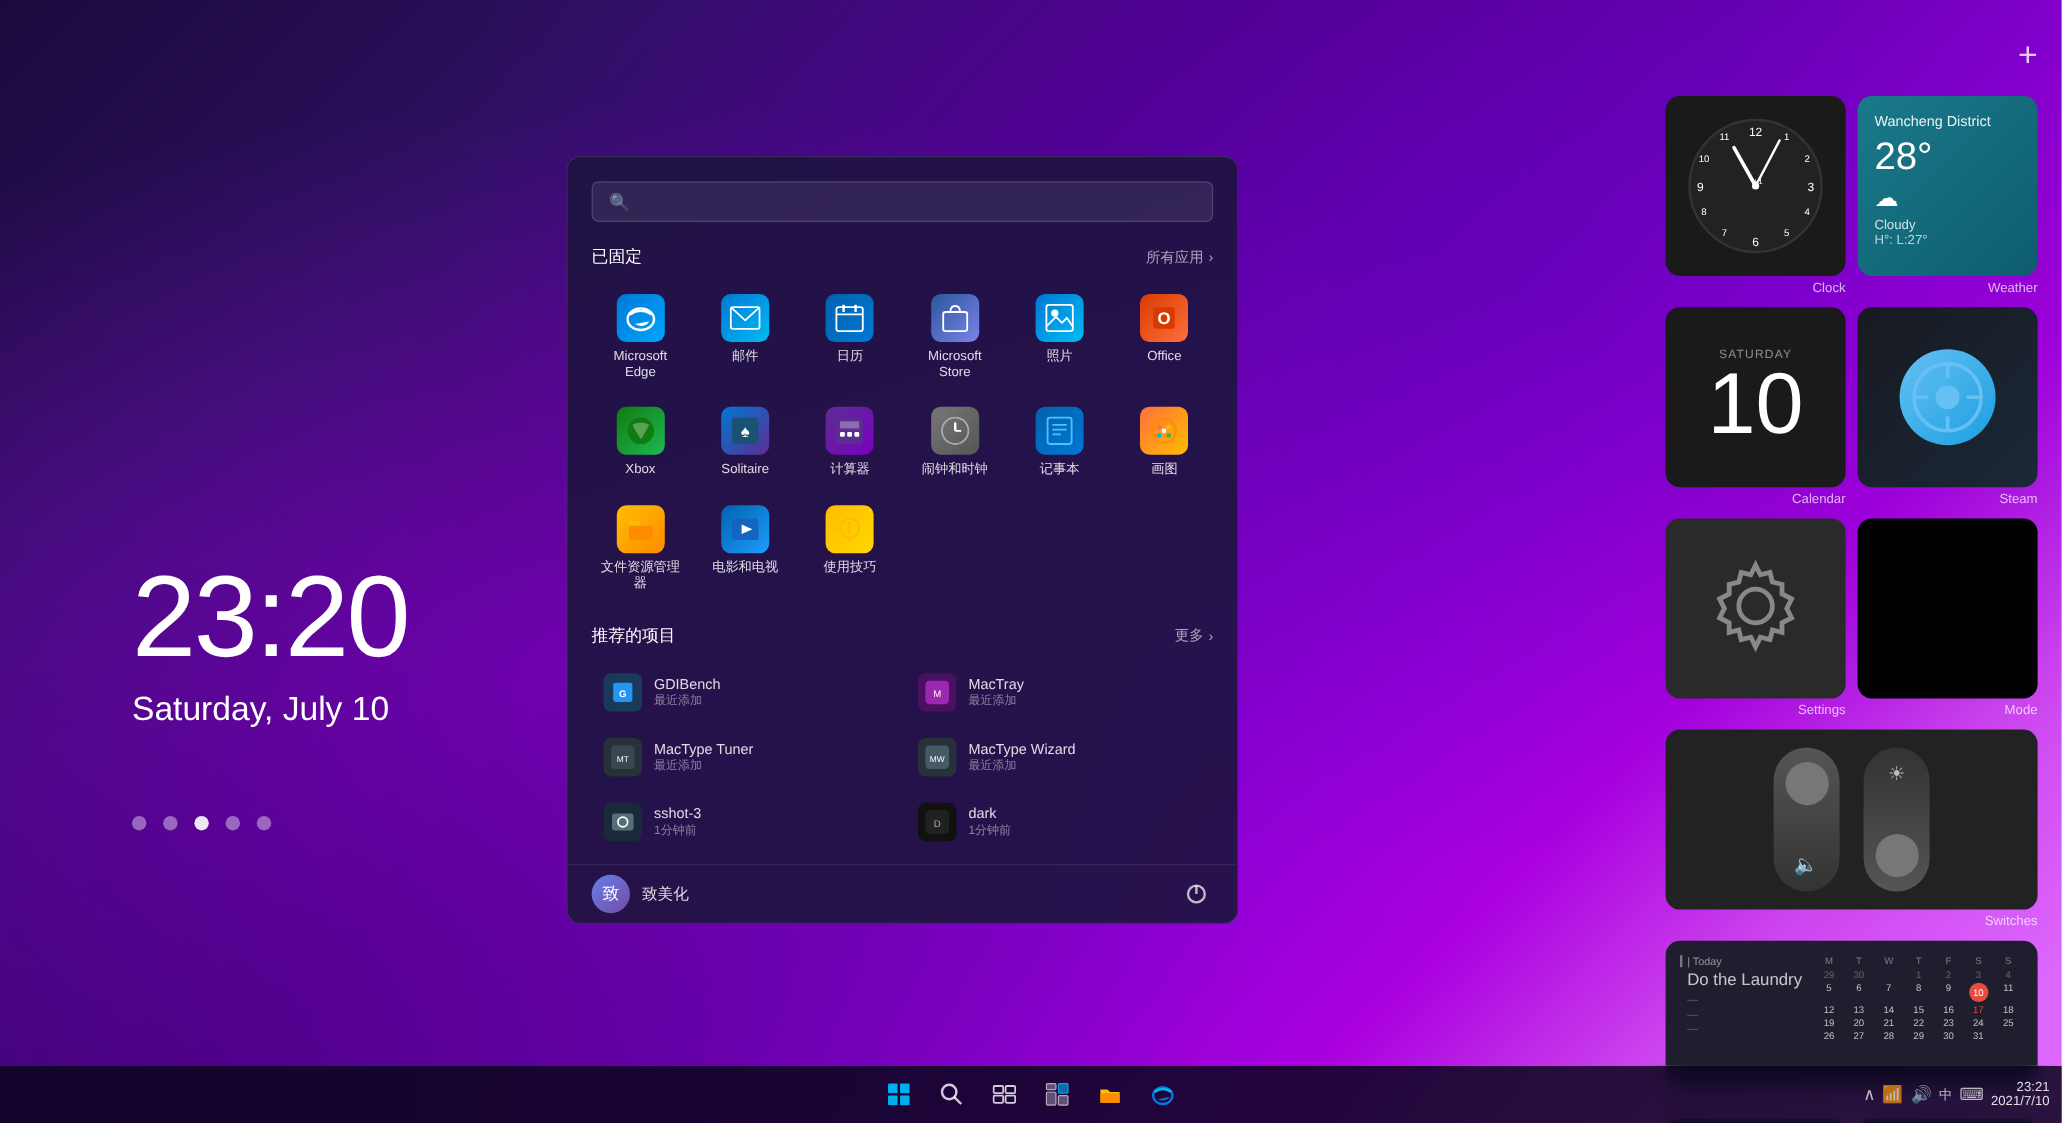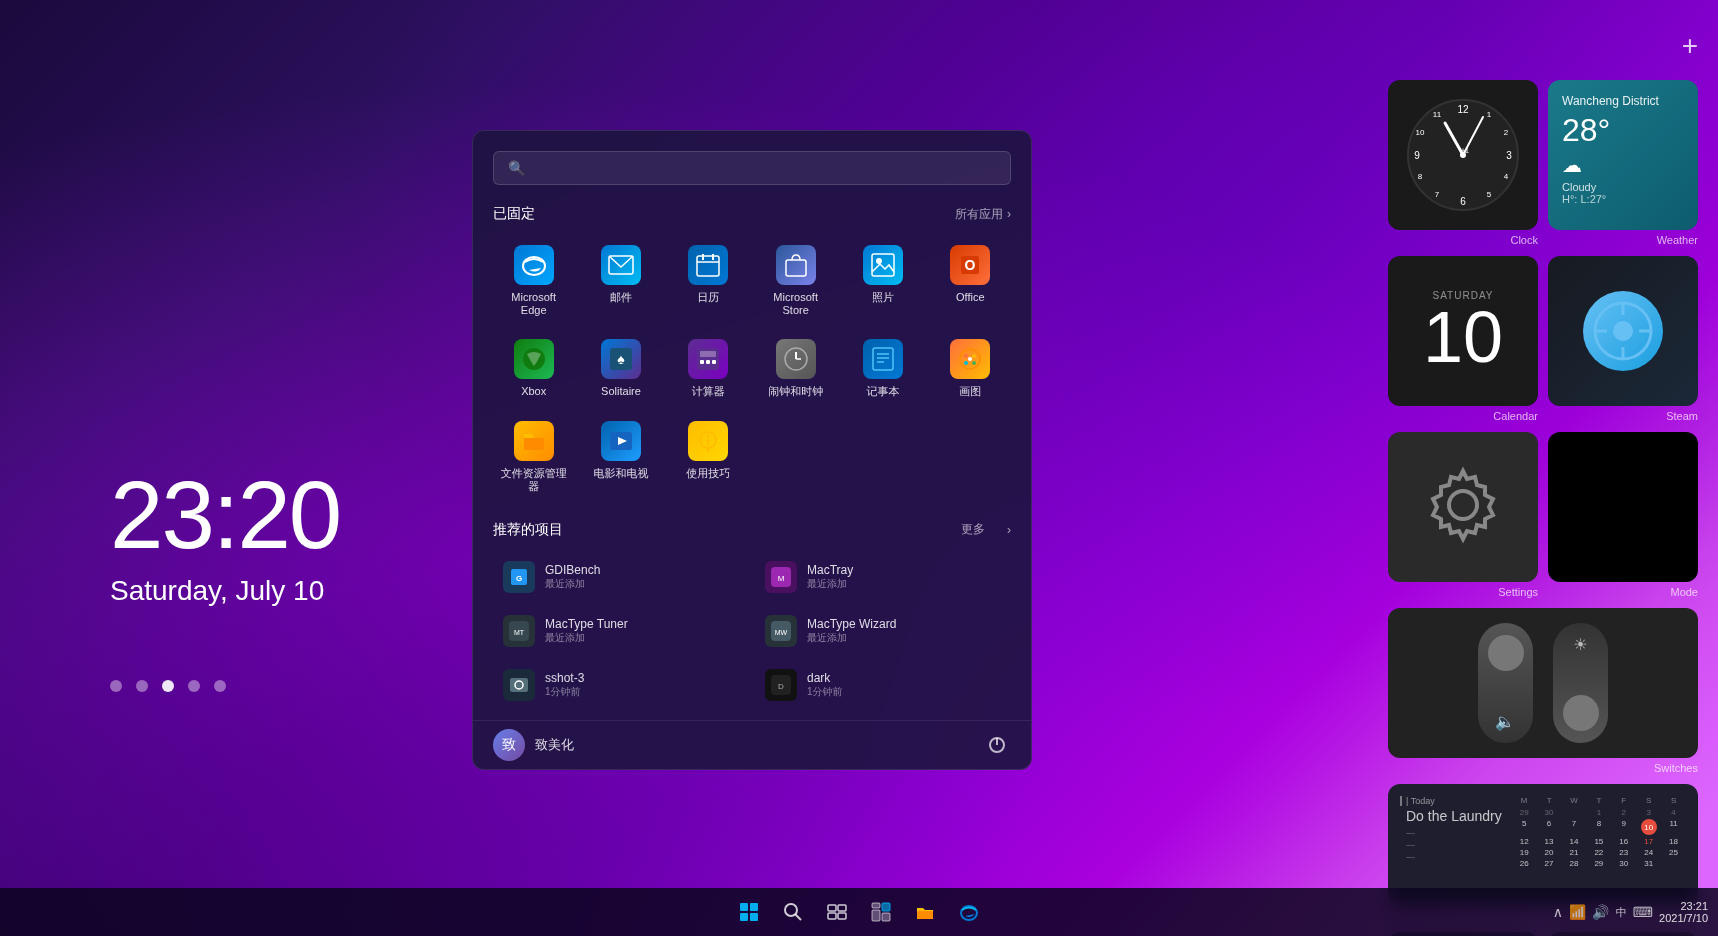--- a/index.html
+++ b/index.html
@@ -167,21 +167,21 @@
 
     
     .recommended-section {
       margin-top: 4px;
     }
     .more-btn {
       color: rgba(255,255,255,0.6);
       font-size: 12px;
       display: flex;
       align-items: center;
-      gap: 22px;
+      gap: 4px;
       cursor: pointer;
     }
     .rec-grid {
       display: grid;
       grid-template-columns: 1fr 1fr;
       gap: 6px;
       margin-top: 10px;
     }
     .rec-item {
       display: flex;

